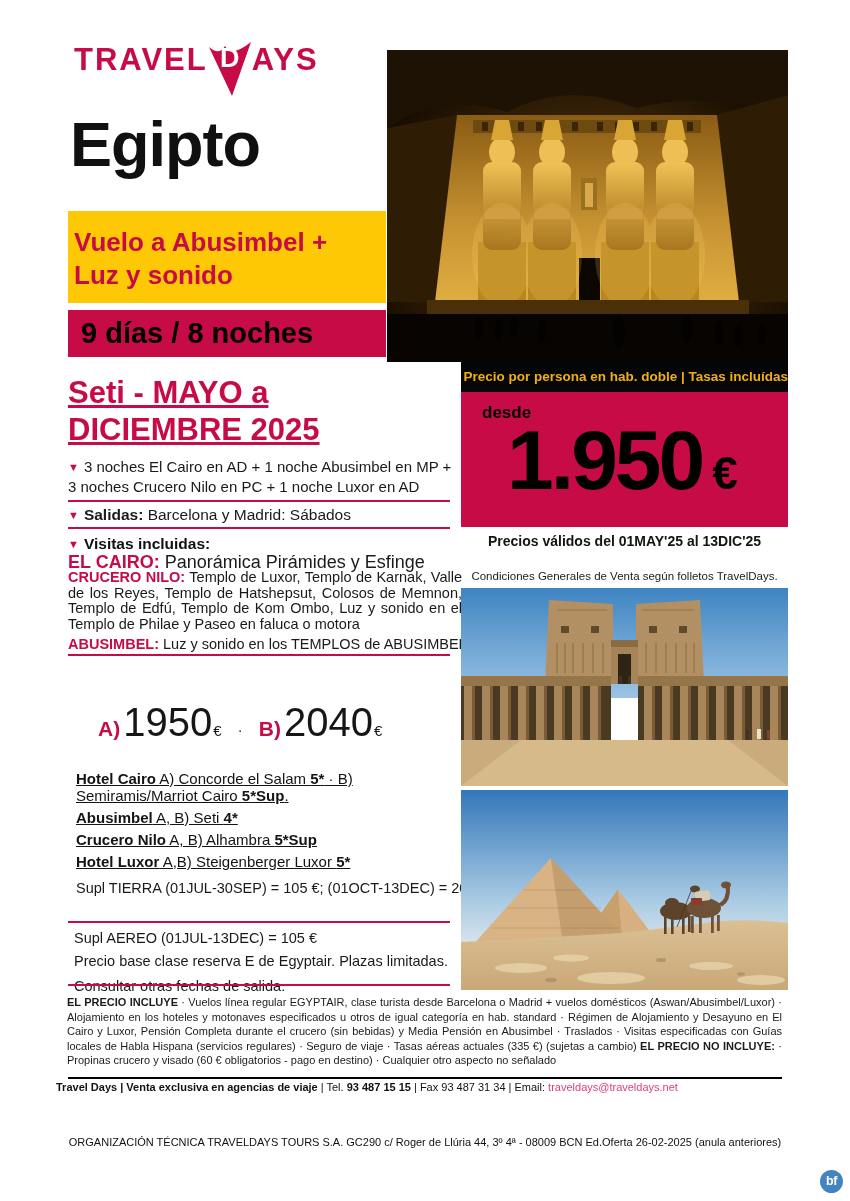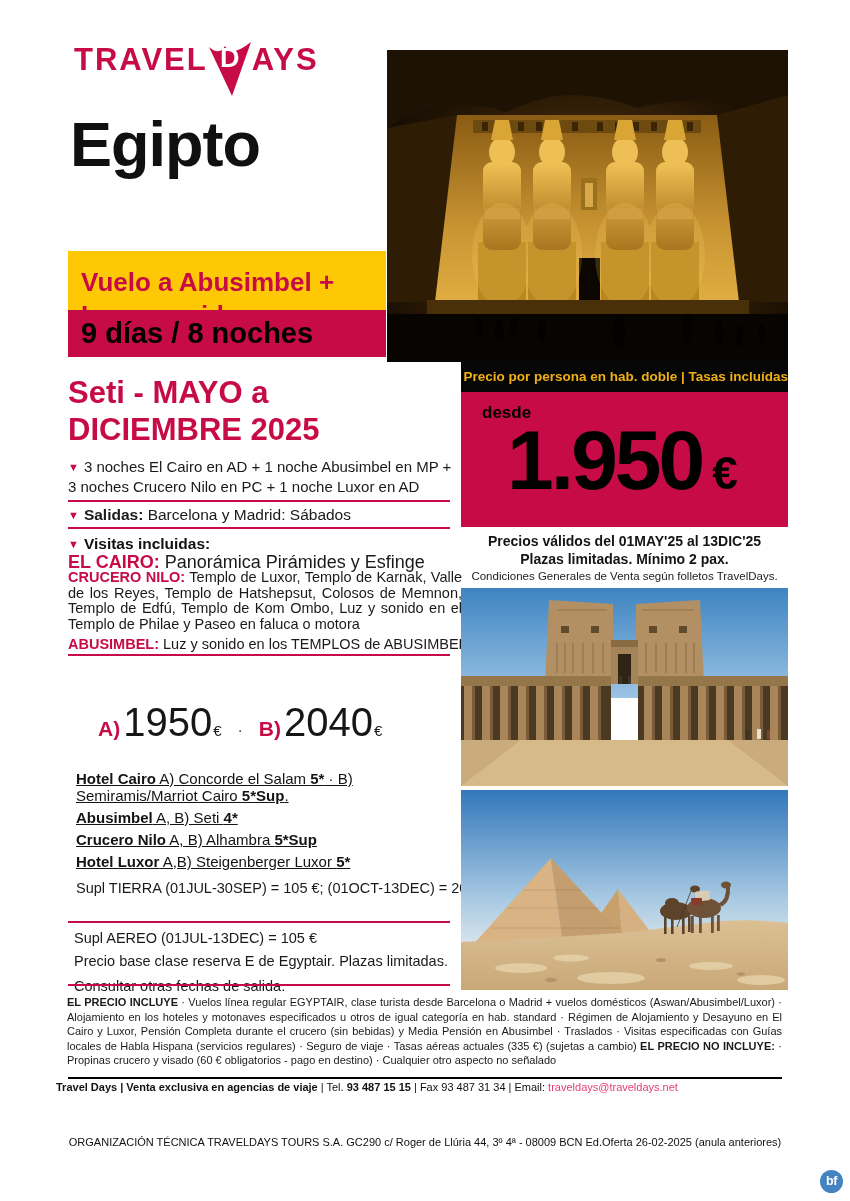--- a/index.html
+++ b/index.html
@@ -22,21 +22,21 @@
         font-size:31px;letter-spacing:2px;color:var(--crimson);line-height:1;}
   .logo-d{position:relative;width:42px;height:56px;margin:0 1px;}
   .logo-d svg{position:absolute;left:0;top:-4px;}
   .logo-d .d-letter{position:absolute;left:50%;top:1px;transform:translateX(-50%);
         color:#fff;font-size:27px;font-weight:bold;letter-spacing:0;}
 
   .main-title{left:70px;top:113px;font-size:63px;font-weight:bold;color:#101010;
         letter-spacing:-1px;line-height:1;}
 
   .promo-yellow{left:68px;top:211px;width:318px;height:92px;background:var(--yellow);
-        box-sizing:border-box;padding:15px 0 0 13px;margin-top:40px;}
+        box-sizing:border-box;padding:15px 0 0 6px;}
   .promo-yellow div{font-size:26px;font-weight:bold;color:var(--crimson);line-height:33px;}
   .promo-red{left:68px;top:310px;width:318px;height:47px;background:var(--crimson);
         box-sizing:border-box;padding-left:13px;font-size:29px;font-weight:bold;
         color:#000;line-height:47px;}
 
   .photo{display:block;}
   .photo-abu{left:387px;top:50px;width:401px;height:312px;}
   .photo-edfu{left:461px;top:588px;width:327px;height:198px;}
   .photo-pyr{left:461px;top:790px;width:327px;height:200px;}
 
@@ -49,21 +49,21 @@
   .amount{font-size:84px;font-weight:bold;letter-spacing:-3px;}
   .amount-cur{font-size:46px;font-weight:bold;margin-left:10px;}
 
   .valid-text{left:461px;top:533px;width:327px;text-align:center;font-weight:bold;
         font-size:14px;color:#141414;}
   .pax-text{left:461px;top:551px;width:327px;text-align:center;font-weight:bold;
         font-size:14px;color:#141414;}
   .cond-text{left:461px;top:570px;width:327px;text-align:center;font-size:11.5px;color:#222;}
 
   .seti{left:68px;top:374px;font-size:31px;font-weight:bold;color:var(--crimson);
-        line-height:37px;letter-spacing:0;}
+        line-height:37px;letter-spacing:0;text-decoration:underline;}
 
   .tri{color:var(--crimson);font-size:11px;margin-right:5px;position:relative;top:-1px;}
   .itinerary{left:68px;top:458px;width:394px;font-size:15px;line-height:18.5px;color:#1a1a1a;}
   .redline{left:68px;width:382px;height:2px;background:var(--crimson);}
   .salidas{left:68px;top:506px;font-size:15.5px;color:#1a1a1a;}
   .visitas-label{left:68px;top:535px;font-size:15.5px;font-weight:bold;color:#111;}
   .vplace{color:var(--crimson);font-weight:bold;}
   .vc1{left:68px;top:552px;font-size:18px;color:#1a1a1a;}
   .vc2{left:68px;top:570px;width:394px;font-size:14.5px;line-height:15.5px;
         text-align:justify;color:#1a1a1a;}
@@ -218,21 +218,20 @@
   <div class="abs price-bar">Precio por persona en hab. doble | Tasas incluídas</div>
 
   <div class="abs price-box">
     <span class="desde">desde</span>
     <div class="amount-row">
       <span class="amount">1.950</span><span class="amount-cur">€</span>
     </div>
   </div>
 
   <div class="abs valid-text">Precios válidos del 01MAY'25 al 13DIC'25</div>
-  <div class="abs pax-text">Plazas limitadas. Mínimo 2 pax.</div>
   <div class="abs cond-text">Condiciones Generales de Venta según folletos TravelDays.</div>
 
   <div class="abs seti">
     <div>Seti - MAYO a</div>
     <div>DICIEMBRE 2025</div>
   </div>
 
   <div class="abs itinerary">
     <span class="tri">▼</span><span>3 noches El Cairo en AD + 1 noche Abusimbel en MP + 3 noches Crucero Nilo en PC + 1 noche Luxor en AD</span>
   </div>

